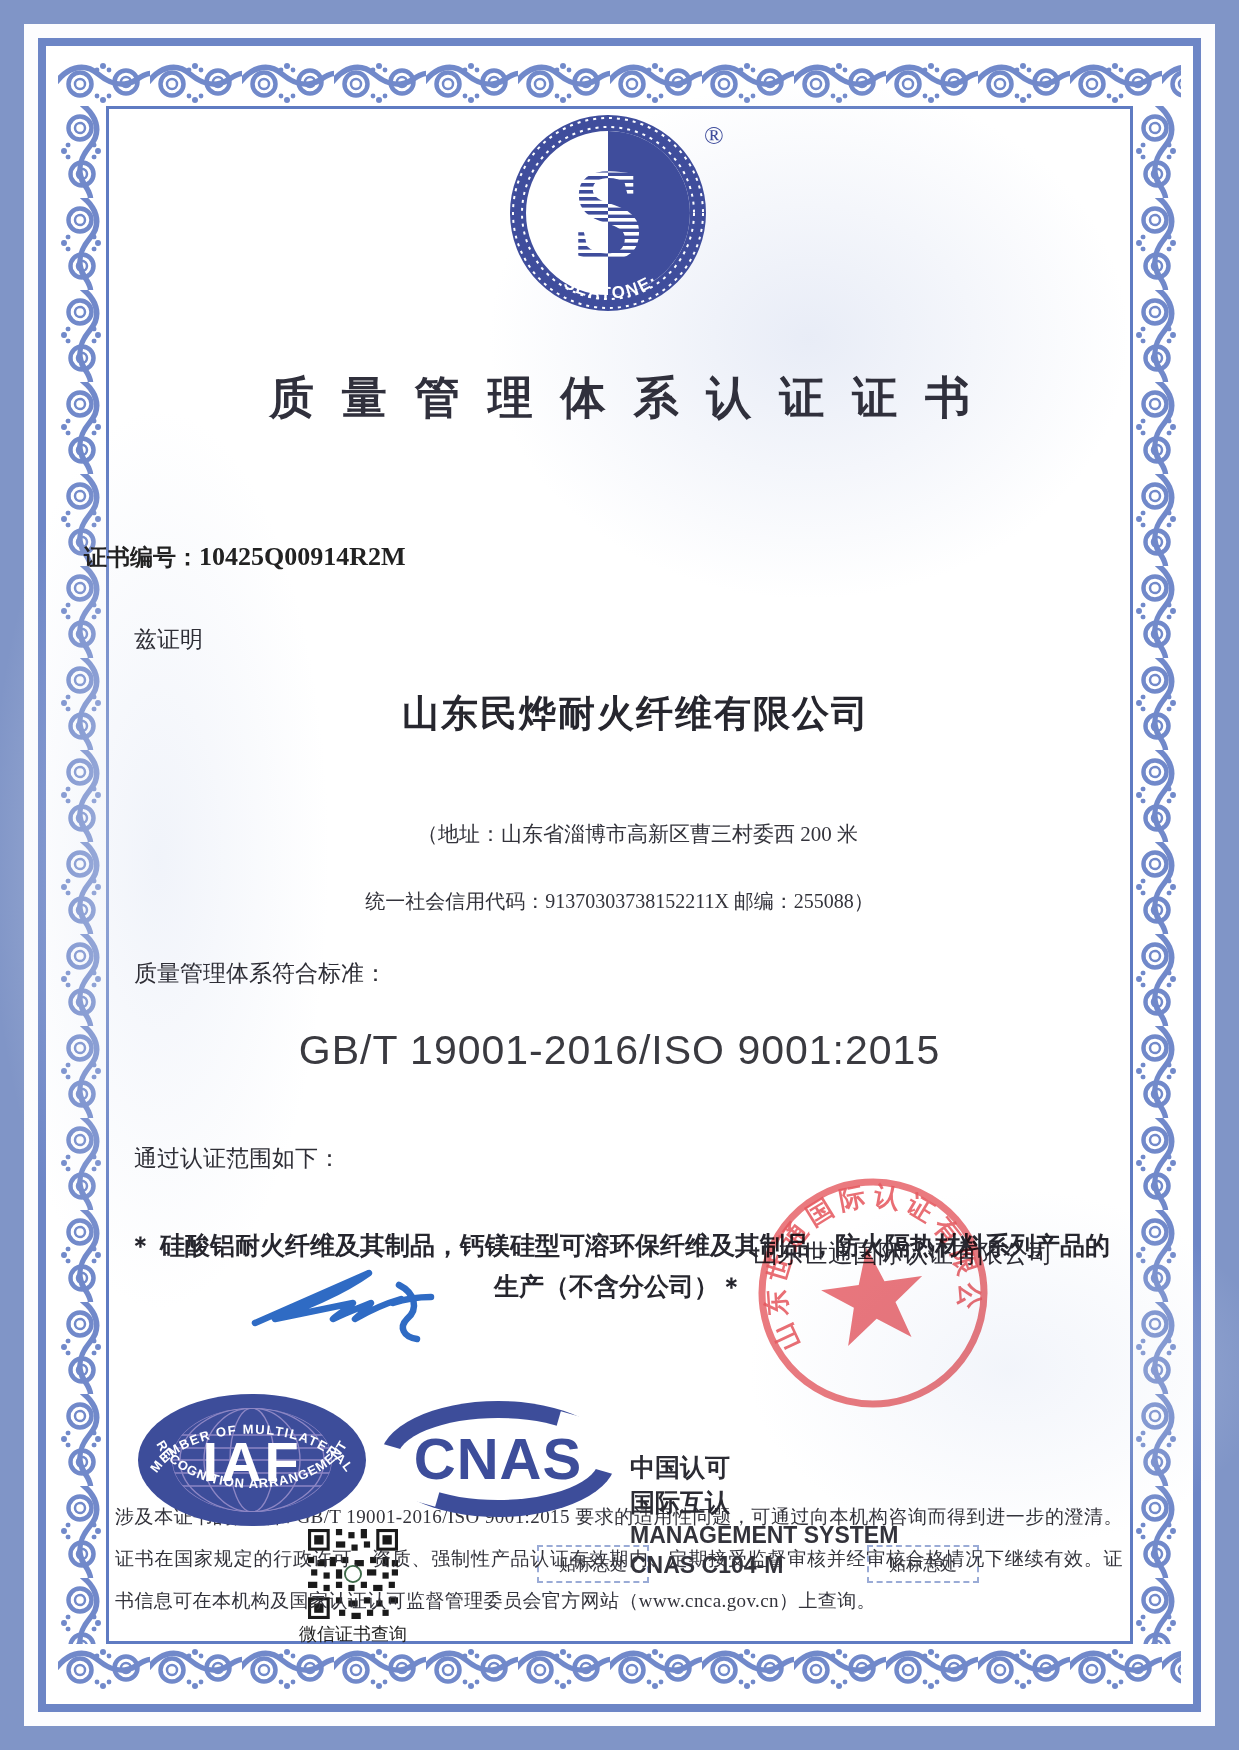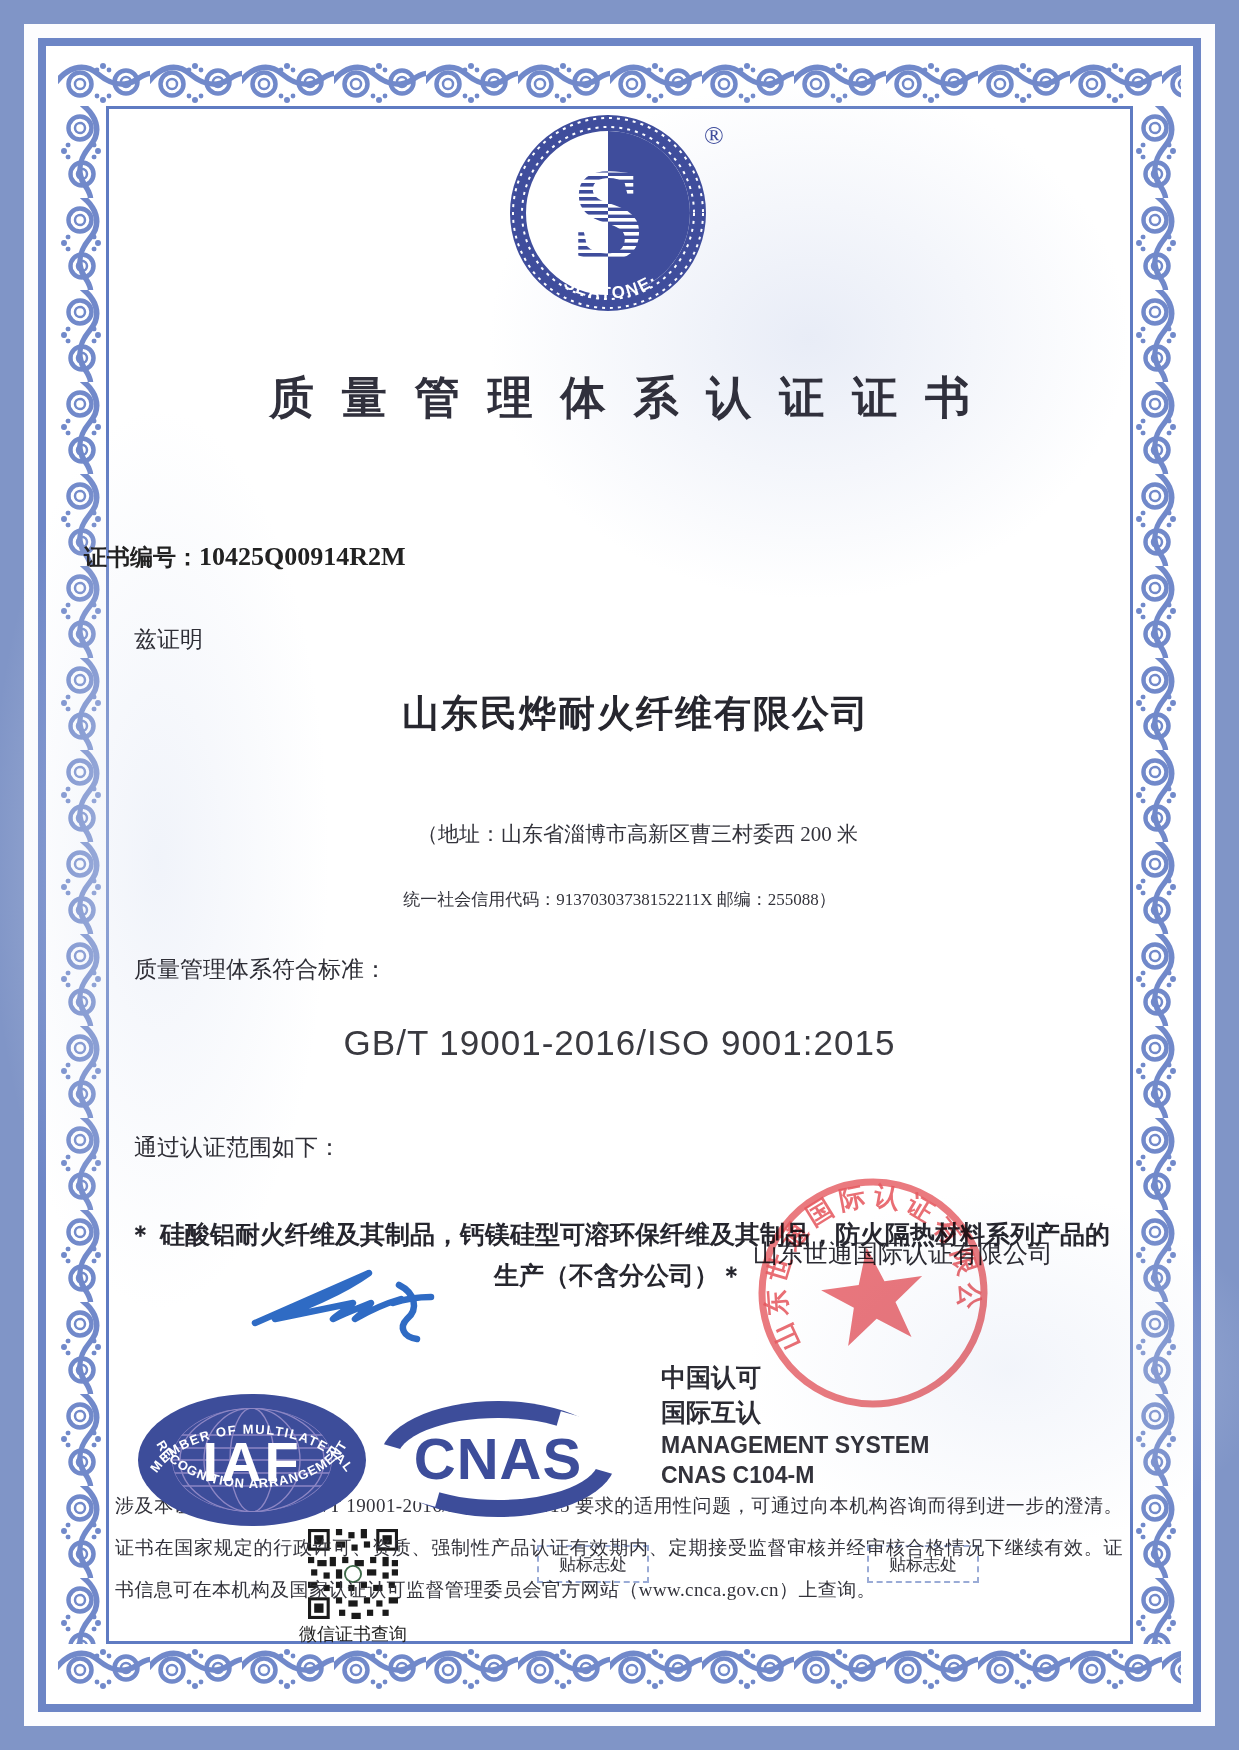--- a/index.html
+++ b/index.html
@@ -20,32 +20,32 @@
   .b1{left:380px;top:-30px;width:640px;height:520px;background:radial-gradient(closest-side,#d9e0f1,rgba(217,224,241,0));opacity:.6;}
   .b2{left:-120px;top:300px;width:340px;height:900px;background:radial-gradient(closest-side,#e2e8f5,rgba(226,232,245,0));opacity:.5;}
   .b3{left:640px;top:1080px;width:520px;height:360px;background:radial-gradient(closest-side,#e2e8f5,rgba(226,232,245,0));opacity:.45;}
   .z{position:relative;z-index:1;}
   .title{left:0;right:0;top:229px;text-align:center;font-size:45px;font-weight:600;letter-spacing:.62em;text-indent:.62em;color:#30303c;}
   .certno{top:343px;right:25px;font-size:23px;font-weight:bold;color:#222;}
   .certno .num{font-family:Liberation Serif, serif;font-size:26px;}
   .certify{left:25px;top:394px;font-size:23px;}
   .company{left:0;right:0;top:428px;text-align:center;font-size:37px;font-weight:bold;letter-spacing:2px;color:#26262e;padding-left:33px;}
   .addr1{left:0;right:0;top:509px;text-align:center;font-size:21px;color:#33333b;padding-left:36px;}
-  .addr2{left:0;right:0;top:549px;text-align:center;font-size:17px;color:#33333b;}
+  .addr2{left:0;right:0;top:549px;text-align:center;font-size:20px;color:#33333b;}
   .stdlabel{left:25px;top:592px;font-size:23px;}
-  .standard{left:0;right:0;top:630px;text-align:center;font-size:35px;color:#3a3a40;font-family:"Liberation Sans","DejaVu Sans",sans-serif;letter-spacing:1px;}
+  .standard{left:0;right:0;top:630px;text-align:center;font-size:41px;color:#3a3a40;font-family:"Liberation Sans","DejaVu Sans",sans-serif;letter-spacing:1px;}
   .scopelabel{left:25px;top:699px;font-size:23px;}
   .scope{left:10px;width:1000px;top:750px;text-align:center;font-size:25px;font-weight:bold;line-height:41px;font-family:"Liberation Sans","DejaVu Sans",sans-serif;color:#26262e;}
   .legal{left:6px;width:1008px;top:920px;font-size:19px;line-height:42px;text-align:justify;color:#33333b;letter-spacing:.4px;}
   .issuer{left:604px;top:1128px;width:380px;text-align:center;font-size:25px;color:#2b2b33;z-index:2;}
   .sig{left:138px;top:1148px;width:230px;height:95px;z-index:2;}
   .seal{left:644px;top:1064px;width:240px;height:240px;z-index:3;mix-blend-mode:multiply;transform:rotate(-8deg);opacity:.92;}
   .iaf{left:24px;top:1282px;width:238px;height:138px;z-index:2;}
   .cnas{left:268px;top:1290px;width:242px;height:120px;z-index:2;}
-  .cnastext{left:521px;top:1251px;z-index:2;margin-left:31px;}
+  .cnastext{left:521px;top:1341px;z-index:2;}
   .cnastext .cn{font-size:25px;line-height:35px;color:#2b2b33;font-family:"Liberation Sans","DejaVu Sans",sans-serif;font-weight:600;}
   .cnastext .en{font-size:23px;line-height:30px;font-weight:bold;color:#33333b;font-family:"Liberation Sans","DejaVu Sans",sans-serif;}
   .qr{left:198px;top:1420px;width:92px;height:90px;}
   .qrcap{left:168px;top:1513px;width:152px;text-align:center;font-size:18px;color:#222;}
   .stickerbox{top:1436px;width:112px;height:38px;border:2px dashed #9aabd6;display:flex;align-items:center;justify-content:center;font-size:17px;color:#33333b;}
   .sb1{left:428px;}
   .sb2{left:758px;}
   .logo{left:399px;top:4px;width:200px;height:200px;z-index:1;}
   .reg{left:595px;top:12px;font-size:26px;color:#3f4d9c;font-family:"Liberation Serif",serif;}
 </style>

